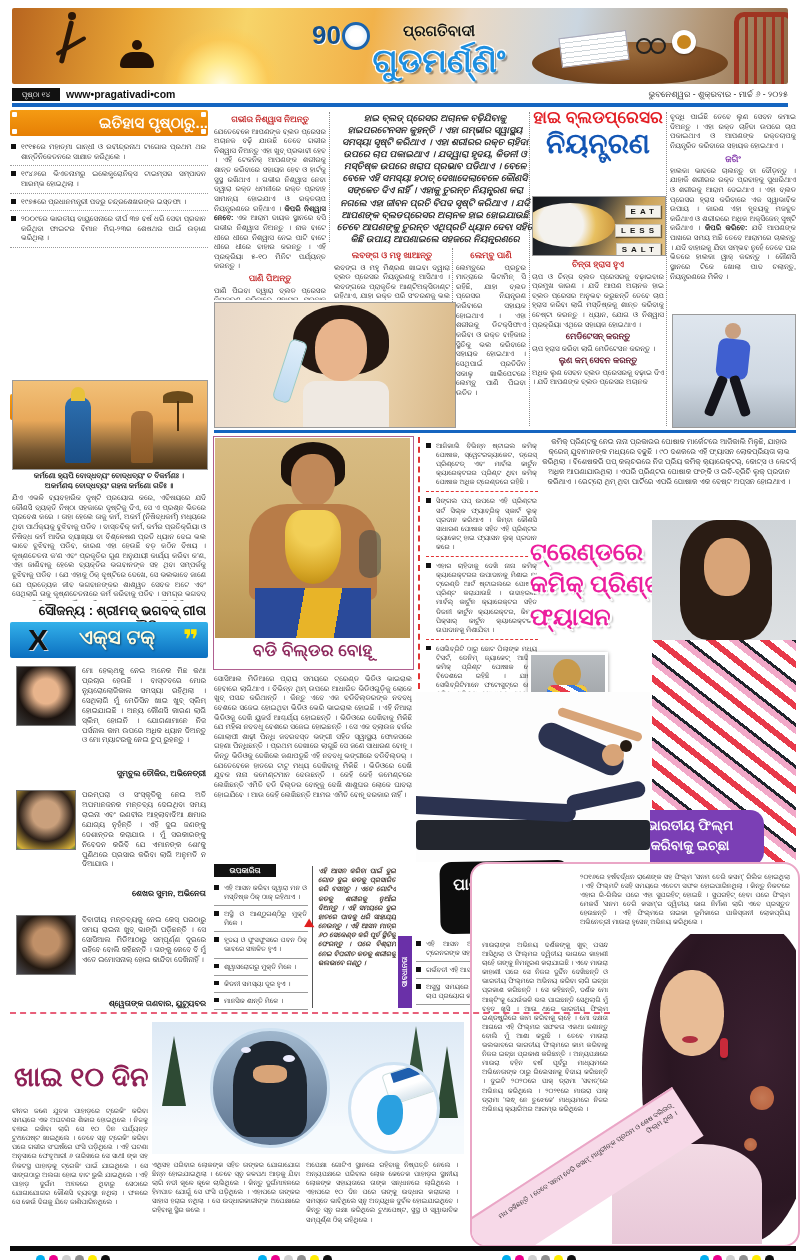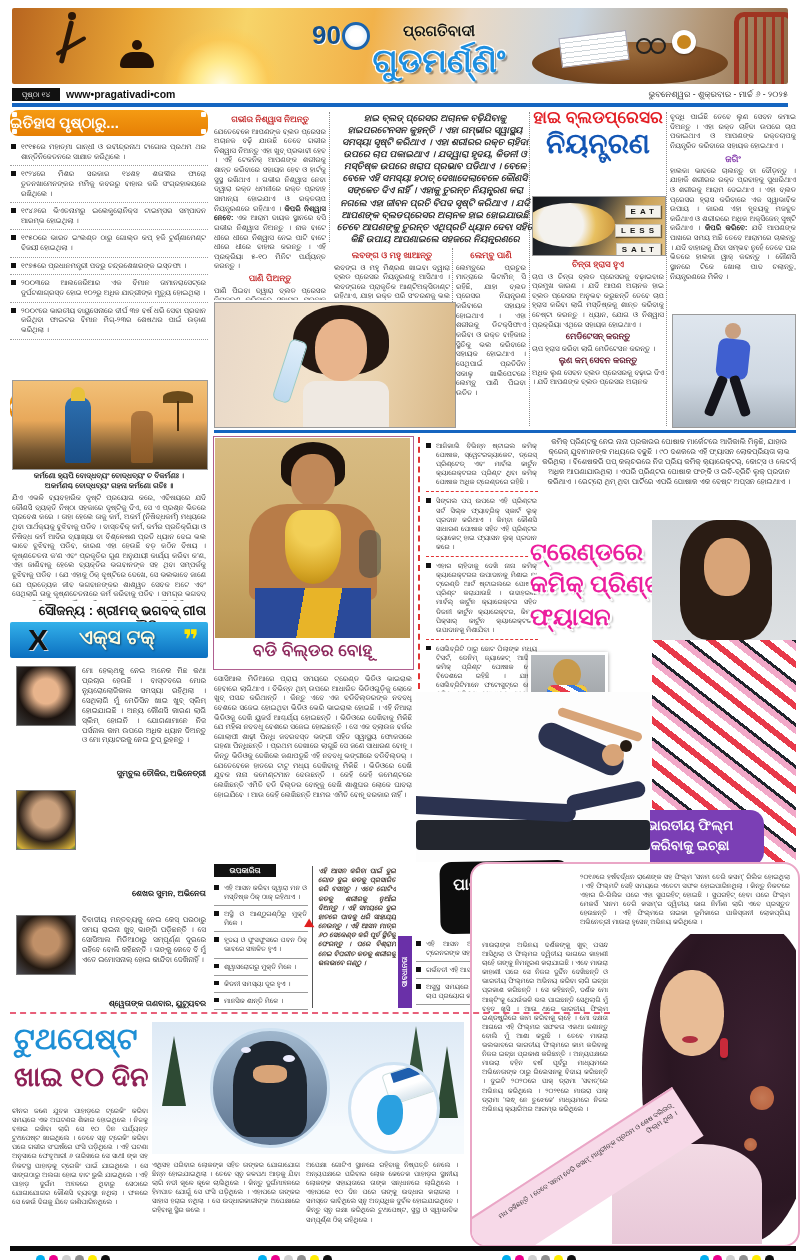--- a/index.html
+++ b/index.html
@@ -2,21 +2,21 @@
 <html><head>
 <meta charset="utf-8">
 <style>
   html,body{margin:0;padding:0;background:#fff;}
   #page{position:relative;width:800px;height:1260px;background:#fff;overflow:hidden;
         font-family:"Liberation Sans","DejaVu Sans",sans-serif;}
   .abs{position:absolute;}
   .txt{font-size:7.2px;line-height:1.34;text-align:justify;color:#1c1c1c;overflow:hidden;}
   .ctr{text-align:center;}
   .sec-head{background:linear-gradient(#f59b13,#e67f04);color:#fff;font-weight:bold;
-            font-size:15px;text-align:left;line-height:26px;border-radius:8px;}
+            font-size:15px;text-align:right;line-height:26px;border-radius:2px;}
   .sec-head .corner{position:absolute;width:5px;height:5px;background:#fff;border-radius:1px;}
   .sub-red{color:#c42b2b;font-weight:bold;font-size:8.6px;text-align:center;margin:2px 0 1px;}
   .sub-dark{color:#5a1025;font-weight:bold;font-size:8.4px;text-align:center;margin:2px 0 1px;}
   .sub-purple{color:#7d2fa8;font-weight:bold;font-size:9px;text-align:center;margin:2px 0 1px;}
   .dotv{border-left:1px dotted #8a8a8a;}
   .dashv{border-left:2px dashed #e23434;}
   .item{border-bottom:1px dotted #9a9a9a;padding:3px 2px 4px 11px;position:relative;}
   .item:before{content:"";position:absolute;left:1px;top:5px;width:5px;height:5px;background:#111;}
   .bullet2{border-bottom:1px dashed #e23434;padding:4px 1px 5px 10px;position:relative;}
   .bullet2:before{content:"";position:absolute;left:0;top:6px;width:4.5px;height:4.5px;background:#111;}
@@ -68,25 +68,22 @@
   <div class="abs" style="left:480px;top:89px;width:308px;height:13px;font-size:8.5px;color:#222;text-align:right;">ଭୁବନେଶ୍ୱର - ଶୁକ୍ରବାର - ମାର୍ଚ୍ଚ ୬ - ୨୦୨୫</div>
   <div class="abs" style="left:12px;top:103px;width:776px;height:4px;background:#1565c0;"></div>
 
   <div class="abs sec-head" style="left:10px;top:110px;width:198px;height:26px;">
     <span class="corner" style="left:2px;top:2px;"></span><span class="corner" style="right:2px;top:2px;"></span>
     <span class="corner" style="left:2px;bottom:2px;"></span><span class="corner" style="right:2px;bottom:2px;"></span>
     <span>ଇତିହାସ ପୃଷ୍ଠାରୁ...</span>
   </div>
   <div class="abs txt" style="left:10px;top:139px;width:198px;height:208px;">
     <div class="item">୧୯୧୫ରେ ମହାତ୍ମା ଗାନ୍ଧୀ ଓ ରବୀନ୍ଦ୍ରନାଥ ଟାଗୋର ପ୍ରଥମ ଥର ଶାନ୍ତିନିକେତନରେ ସାକ୍ଷାତ କରିଥିଲେ ।</div>
-    <div class="item">୧୯୨୪ରେ ମିଶର ସରକାର ୧୪ଶହ ଶତାବ୍ଦୀର ଫାରୋ ତୁତନଖାମେନଙ୍କର ମମିକୁ କବରରୁ ବାହାର କରି ସଂଗ୍ରହାଳୟରେ ରଖିଥିଲେ ।</div>
     <div class="item">୧୯୪୬ରେ ଭିଏତନାମରୁ ଇଲେକ୍ଟ୍ରୋନିକ୍ସ ଟାଇମ୍ସର ସମ୍ପାଦନ ଆରମ୍ଭ ହୋଇଥିଲା ।</div>
-    <div class="item">୧୯୫୦ରେ ଭାରତ ଇଂଲଣ୍ଡ ଠାରୁ ଗୋଲ୍ଡ କପ୍ ହକି ଟୁର୍ଣ୍ଣାମେଣ୍ଟ ବିଜୟୀ ହୋଇଥିଲା ।</div>
     <div class="item">୧୯୭୫ରେ ପ୍ରଧାନମନ୍ତ୍ରୀ ପଦରୁ ଚନ୍ଦ୍ରଶେଖରଙ୍କ ଇସ୍ତଫା ।</div>
-    <div class="item">୨୦୦୩ରେ ଆଲଜେରିଆର ଏକ ବିମାନ ତାମାନରାସେଟ୍‌ରେ ଦୁର୍ଘଟଣାଗ୍ରସ୍ତ ହୋଇ ୧୦୨ରୁ ଅଧିକ ଯାତ୍ରୀଙ୍କ ମୃତ୍ୟୁ ହୋଇଥିଲା ।</div>
     <div class="item">୨୦୦୯ରେ ଭାରତୀୟ ବାୟୁସେନାରେ ଦୀର୍ଘ ୩୭ ବର୍ଷ ଧରି ସେବା ପ୍ରଦାନ କରିଥିବା ଫାଇଟର ବିମାନ ମିଗ୍-୨୩ର ଶେଷଥର ପାଇଁ ଉଡ଼ାଣ ଭରିଥିଲା ।</div>
   </div>
 
   <div class="abs sec-head" style="left:10px;top:350px;width:198px;height:26px;margin-top:44px;">
     <span class="corner" style="left:2px;top:2px;"></span><span class="corner" style="right:2px;top:2px;"></span>
     <span class="corner" style="left:2px;bottom:2px;"></span><span class="corner" style="right:2px;bottom:2px;"></span>
     <span>ଗୀତା ଜ୍ଞାନ</span>
   </div>
   <div class="abs photo" style="left:12px;top:380px;width:194px;height:88px;background:linear-gradient(#f2c179 0%,#e8a85a 45%,#7a5a33 78%,#4a3418 100%);">
     <div class="abs" style="left:52px;top:16px;width:26px;height:66px;background:linear-gradient(#2c6fb0,#1c4f86);border-radius:10px 10px 2px 2px;"></div>
@@ -104,20 +101,21 @@
     <div class="abs" style="left:8px;top:0px;width:40px;height:36px;color:#111;font-weight:bold;font-size:30px;line-height:36px;text-align:center;text-shadow:1px 1px 0 #cfd8e0;">X</div>
     <div class="abs" style="left:52px;top:4px;width:110px;font-weight:bold;font-size:20px;color:#fdfbdf;text-shadow:1px 1px 2px rgba(0,0,0,.45);text-align:center;">ଏକ୍ସ ଟକ୍</div>
     <div class="abs" style="left:164px;top:0px;width:34px;font-size:27px;color:#ffe600;font-weight:bold;line-height:36px;text-align:center;">❞</div>
   </div>
 
   <div class="abs photo" style="left:16px;top:666px;width:58px;height:58px;background:radial-gradient(circle at 50% 42%,#e8b48c 28%,#1c1410 62%,#3a3a3a 100%);border:1px solid #777;"></div>
   <div class="abs txt" style="left:82px;top:666px;width:124px;height:100px;font-size:7.4px;">ମୋ ହେଲ୍ଥକୁ ନେଇ ଅନେକ ମିଛ କଥା ପ୍ରଚାର ହେଉଛି । ବାସ୍ତବରେ ମୋର ନ୍ୟୁରୋଲୋଜିକାଲ ସମସ୍ୟା ରହିଥିଲା । ସେଥିଲାଗି ମୁଁ ମେଡିସିନ ଖାଇ ଖୁବ୍ ସ୍ଲିମ୍ ହୋଇଯାଇଛି । ଅନ୍ୟ କୌଣସି କାରଣ ଲାଗି ସ୍ଲିମ୍ ହୋଇନି । ଯୋଗଣାମାନେ ନିଜ ପର୍ସନାଲ କାମ ଉପରେ ଅଧିକ ଧ୍ୟାନ ଦିଅନ୍ତୁ ଓ ମୋ ମ୍ୟାଟରକୁ ନେଇ ଚୁପ୍ ରୁହନ୍ତୁ ।</div>
   <div class="abs attr" style="left:82px;top:769px;width:124px;">ସୁମ୍ବୁଲ ତୌକିର, ଅଭିନେତ୍ରୀ</div>
 
   <div class="abs photo" style="left:16px;top:790px;width:58px;height:58px;background:radial-gradient(circle at 50% 40%,#caa07c 30%,#2c2018 60%,#d8b23a 92%,#3f7a3a 100%);border:1px solid #777;"></div>
+  <div class="abs txt" style="left:82px;top:790px;width:124px;height:96px;font-size:7.4px;">ପରମ୍ପରା ଓ ସଂସ୍କୃତିକୁ ନେଇ ଅତି ଅପମାନଜନକ ମନ୍ତବ୍ୟ ଦେଇଥିବା ସମୟ ରାଇନା ଏବଂ ରଣବୀର ଆହ୍ଲାବାଦିଆ କ୍ଷମାର ଯୋଗ୍ୟ ନୁହଁନ୍ତି । ଏହି ଦୁଇ ଜଣଙ୍କୁ ଦେଶାନ୍ତର କରାଯାଉ । ମୁଁ ସରକାରଙ୍କୁ ନିବେଦନ କରିବି ଯେ ଏମାନଙ୍କ ଶୋ'କୁ ପୁଣିଥରେ ପ୍ରସାର କରିବା ଲାଗି ଅନୁମତି ନ ଦିଆଯାଉ ।</div>
   <div class="abs attr" style="left:82px;top:889px;width:124px;">ଶେଖର ସୁମନ, ଅଭିନେତା</div>
 
   <div class="abs photo" style="left:16px;top:915px;width:58px;height:58px;background:radial-gradient(circle at 50% 44%,#c09068 30%,#241a12 64%,#4a4a52 100%);border:1px solid #777;"></div>
   <div class="abs txt" style="left:82px;top:915px;width:124px;height:82px;font-size:7.4px;">ବିବାଦୀୟ ମନ୍ତବ୍ୟକୁ ନେଇ କେସ୍ ପରଠାରୁ ସମୟ ରାଇନା ଖୁବ୍ ଭାଙ୍ଗି ପଡ଼ିଛନ୍ତି । ସେ ସୋସିଆଲ ମିଡିଆଠାରୁ ସମ୍ପୂର୍ଣ୍ଣ ଦୂରରେ ରହିବେ ବୋଲି କହିଛନ୍ତି । ତାଙ୍କୁ କେବେ ବି ମୁଁ ଏତେ ଇମୋସନାଲ୍ ହୋଇ କାନ୍ଦିବା ଦେଖିନାହିଁ ।</div>
   <div class="abs attr" style="left:82px;top:999px;width:124px;">ଶ୍ୱେତାଙ୍କ ଗଣବାର, ୟୁଟ୍ୟୁବର</div>
 
   <div class="abs dotv" style="left:329px;top:112px;width:0;height:130px;"></div>
   <div class="abs dotv" style="left:452px;top:248px;width:0;height:178px;"></div>
   <div class="abs dotv" style="left:529px;top:112px;width:0;height:314px;"></div>
   <div class="abs dotv" style="left:666px;top:112px;width:0;height:314px;"></div>
@@ -292,21 +290,20 @@
     <div class="abs txt" style="left:108px;top:8px;width:210px;height:62px;font-size:6.8px;">୨୦୧୬ରେ ହର୍ଷବର୍ଦ୍ଧନ ରାଣେଙ୍କ ସହ ଫିଲ୍ମ 'ସନମ ତେରି କସମ୍' ରିଲିଜ ହୋଇଥିଲା । ଏହି ଫିଲ୍ମଟି ସେହି ସମୟରେ ଏତେଟା ସଫଳ ହୋଇପାରିନଥିଲା । କିନ୍ତୁ ନିକଟରେ ଏହାର ରି-ରିଲିଜ ପରେ ଏହା ସୁପରହିଟ୍ ହୋଇଛି । ସୁପରହିଟ୍ ହେବା ପରେ ଫିଲ୍ମ ମେକର୍ସ 'ସନମ ତେରି କସମ୍'ର ଦ୍ୱିତୀୟ ଭାଗ ନିର୍ମାଣ ଲାଗି ଏବେ ପ୍ରସ୍ତୁତ ହେଉଛନ୍ତି । ଏହି ଫିଲ୍ମରେ ନାଇକା ଭୂମିକାରେ ପାକିସ୍ତାନୀ ଲୋକପ୍ରିୟ ଅଭିନେତ୍ରୀ ମାଉରା ହୁସେନ୍ ଅଭିନୟ କରିଥିଲେ ।</div>
     <div class="abs txt" style="left:10px;top:76px;width:126px;height:236px;font-size:6.8px;">ମାଉରାଙ୍କ ଅଭିନୟ ଦର୍ଶକଙ୍କୁ ଖୁବ୍ ପସନ୍ଦ ଆସିଥିଲା ଓ ଫିଲ୍ମର ଦ୍ୱିତୀୟ ଭାଗରେ କାହାଣୀ ଚାହେଁ ତାଙ୍କୁ ନିମନ୍ତ୍ରଣ କରାଯାଇଛି । ଏବେ ମାଉରା କାହାଣୀ ପରେ ସେ ନିଜର ଦୁର୍ଦ୍ଦିନ ଦେଖିଛନ୍ତି ଓ ଭାରତୀୟ ଫିଲ୍ମରେ ଅଭିନୟ କରିବା ଲାଗି ଇଚ୍ଛା ପ୍ରକାଶ କରିଛନ୍ତି । ସେ କହିଛନ୍ତି, ଦର୍ଶକ ମୋ ଆକ୍ଟିଂକୁ ଯେଉଁଭଳି ଭଲ ପାଇଛନ୍ତି ସେଥିଲାଗି ମୁଁ ବହୁତ ଖୁସି । ଆଉ ଥରେ ଭାରତୀୟ ଫିଲ୍ମ ଇଣ୍ଡଷ୍ଟ୍ରିରେ କାମ କରିବାକୁ ଚାହେଁ । ମୋ ଦକ୍ଷତା ଆଗରେ ଏହି ଫିଲ୍ମର ସଫଳତା ଏକଥା ଜଣାନ୍ତୁ ବୋଲି ମୁଁ ଆଶା କରୁଛି । ତେବେ ମାଉରା ଭଲଭାବରେ ଭାରତୀୟ ଫିଲ୍ମରେ କାମ କରିବାକୁ ନିଜର ଇଚ୍ଛା ପ୍ରକାଶ କରିଛନ୍ତି । ଅନ୍ୟପକ୍ଷରେ ମାଉରା ବହିନ ବର୍ଷ ପୂର୍ବରୁ ମାଧ୍ୟମରେ ଅଭିନେତାଙ୍କ ଠାରୁ ରିଲେସନକୁ ବିଦାୟ କରିଛନ୍ତି । ଦୁଇଟି ୨୦୨୦ରେ ପାକ୍ ଡ୍ରାମା 'ସବାତ୍'ରେ ଅଭିନୟ କରିଥିଲେ । ୨୦୨୧ରେ ମାଉରା ପାକ୍ ଡ୍ରାମା 'ଲଵ୍ ନେ ତୁଝେକେ' ମାଧ୍ୟମରେ ନିଜର ଅଭିନୟ କ୍ୟାରିଅର ଆରମ୍ଭ କରିଥିଲେ ।</div>
     <div class="abs" style="left:278px;top:222px;width:24px;height:24px;border-radius:50%;background:radial-gradient(circle,#e89060,#d87040);opacity:.8;"></div>
     <div class="abs" style="left:272px;top:274px;width:13px;height:13px;border-radius:50%;background:radial-gradient(circle,#e89060,#d87040);opacity:.8;"></div>
     <div class="abs" style="left:-60px;top:300px;width:300px;height:56px;background:#f7d9e8;transform:rotate(-33deg);border-top:2px solid #eaa6c6;">
       <div style="padding:8px 10px 0 70px;font-size:6.8px;color:#1c1c1c;line-height:1.35;text-align:right;">ମଧ ରହିଛନ୍ତି । ତେବେ 'ସନମ ତେରି କସମ୍' ମାଧୁରୀଙ୍କ ପ୍ରଥମ ଓ ଶେଷ ବଲିଉଡ୍ ଫିଲ୍ମ ଥିଲା ।</div>
     </div>
   </div>
 
   <div class="abs" style="left:10px;top:1012px;width:600px;height:0;border-top:2px dashed #e8607a;"></div>
-  <div class="abs" style="left:14px;top:1022px;width:200px;font-weight:bold;font-size:30px;color:#1e8fd5;">ଟୁଥପେଷ୍ଟ</div>
   <div class="abs" style="left:14px;top:1062px;width:200px;font-weight:bold;font-size:27px;color:#8f2156;">ଖାଇ ୧୦ ଦିନ</div>
   <div class="abs txt" style="left:12px;top:1106px;width:136px;height:140px;font-size:6.8px;">ଚୀନର ଜଣେ ଯୁବକ ପାହାଡ଼ରେ ଟ୍ରେକିଂ କରିବା ସମୟରେ ଏକ ଅଘଟଣର ଶିକାର ହୋଇଥିଲେ । ନିଜକୁ ବଞ୍ଚାଇ ରଖିବା ଲାଗି ସେ ୧୦ ଦିନ ପର୍ଯ୍ୟନ୍ତ ଟୁଥପେଷ୍ଟ ଖାଇଥିଲେ । ତେବେ ସ୍ନୁ ଟ୍ରେକିଂ କରିବା ପରେ ଗଭୀର ସଂଘର୍ଷରେ ଫସି ପଡ଼ିଥିଲେ । ଏହି ଘଟଣା ଅନୁସାରେ ଫେବୃଆରୀ ୬ ତାରିଖରେ ସେ ସାଥୀ ଙ୍କ ସହ ନିକଟସ୍ଥ ପାହାଡ଼କୁ ଟ୍ରେକିଂ ପାଇଁ ଯାଇଥିଲେ । ସେ ସାଙ୍ଗଠାରୁ ଅଲଗା ହୋଇ ବାଟ ଭୁଲି ଯାଇଥିଲେ । ଏହି ପାହାଡ଼ ଦୁର୍ଗମ ଅଞ୍ଚଳରେ ଥିବାରୁ ସେଠାରେ ଯୋଗାଯୋଗର କୌଣସି ବ୍ୟବସ୍ଥା ନଥିଲା । ଫଳରେ ସେ କେଉଁ ଦିଗକୁ ଯିବେ ଜାଣିପାରିନଥିଲେ ।</div>
 
   <div class="abs" style="left:152px;top:1022px;width:312px;height:132px;overflow:hidden;background:linear-gradient(#dde9f5 0%,#eef5fb 55%,#fcfdff 100%);">
     <div class="abs" style="left:10px;top:14px;width:0;height:0;border-left:12px solid transparent;border-right:12px solid transparent;border-bottom:70px solid #2e4a34;"></div>
     <div class="abs" style="left:250px;top:4px;width:0;height:0;border-left:14px solid transparent;border-right:14px solid transparent;border-bottom:90px solid #35543c;"></div>
     <div class="abs" style="left:284px;top:24px;width:0;height:0;border-left:11px solid transparent;border-right:11px solid transparent;border-bottom:72px solid #2e4a34;"></div>
     <div class="abs" style="left:0;top:104px;width:312px;height:28px;background:#f6fafd;"></div>
     <div class="abs" style="left:58px;top:6px;width:114px;height:114px;border-radius:50%;border:3px solid #cfe2f2;background:linear-gradient(#9fb6cc,#5d7490);overflow:hidden;">
       <div class="abs" style="left:20px;top:10px;width:74px;height:96px;background:#1e2630;border-radius:46% 46% 20% 20%;"></div>

